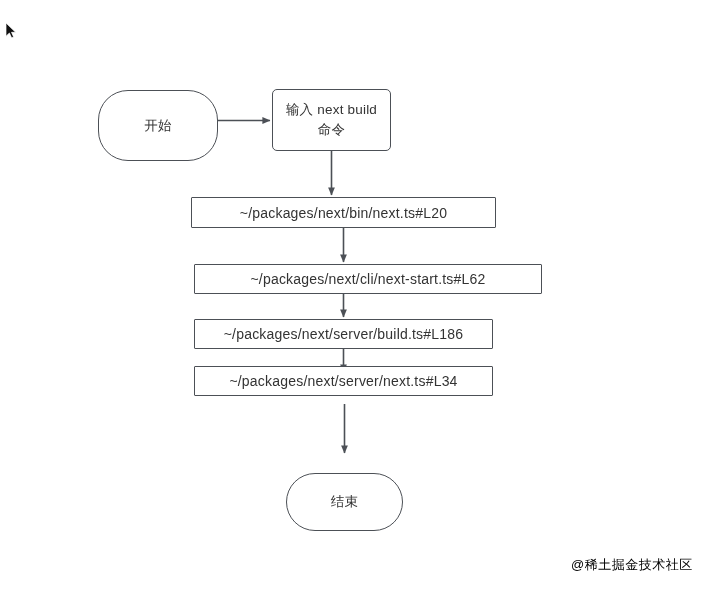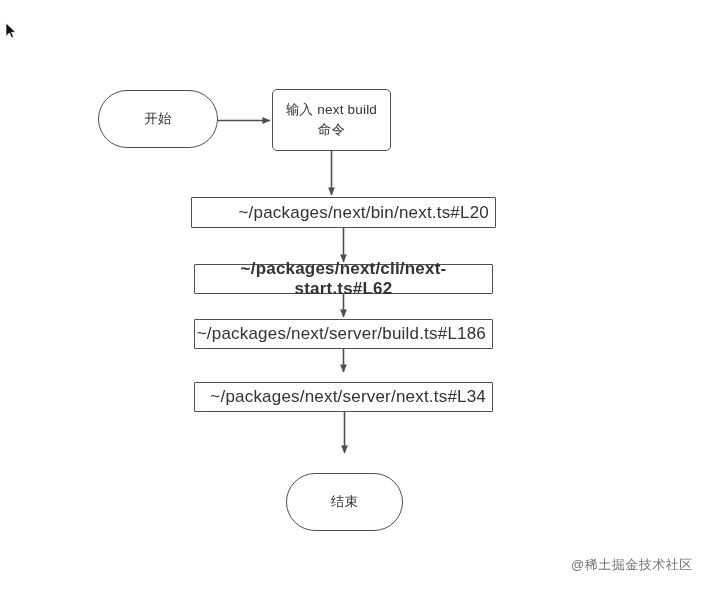--- a/index.html
+++ b/index.html
@@ -41,43 +41,42 @@
     border-width: 1.5px;
     border-color: #4c5056;
   }
   .node.process {
     border-radius: 5px;
     border-color: #4c5056;
   }
   .node.path {
     border-radius: 1px;
     border-color: #4c5056;
-    font-size: 17px;
-    justify-content: flex-end;
+    font-size: 14px;
   }
   .node-label {
     display: block;
     padding: 0 6px;
     white-space: pre-line;
   }
 
-  #start-node  { left: 98px;  top: 90px;  width: 120px; height: 58px; }
+  #start-node  { left: 98px;  top: 90px;  width: 120px; height: 71px; }
   #input-node  { left: 272px; top: 89px;  width: 119px; height: 62px; }
   #path-node-0 { left: 191px; top: 197px; width: 305px; height: 31px; }
-  #path-node-1 { left: 194px; top: 264px; width: 299px; height: 30px; font-weight: bold; }
+  #path-node-1 { left: 194px; top: 264px; width: 348px; height: 30px; }
   #path-node-2 { left: 194px; top: 319px; width: 299px; height: 30px; }
-  #path-node-3 { left: 194px; top: 382px; width: 299px; height: 30px; }
+  #path-node-3 { left: 194px; top: 366px; width: 299px; height: 30px; }
   #end-node    { left: 286px; top: 473px; width: 117px; height: 58px; }
 
   .watermark {
     position: absolute;
     left: 571px;
     top: 556px;
     font-size: 13px;
-    color: #737373;
+    color: #000000;
     letter-spacing: 0.5px;
     user-select: none;
   }
   .cursor {
     position: absolute;
     left: 5px;
     top: 22px;
     width: 12px;
     height: 18px;
   }

